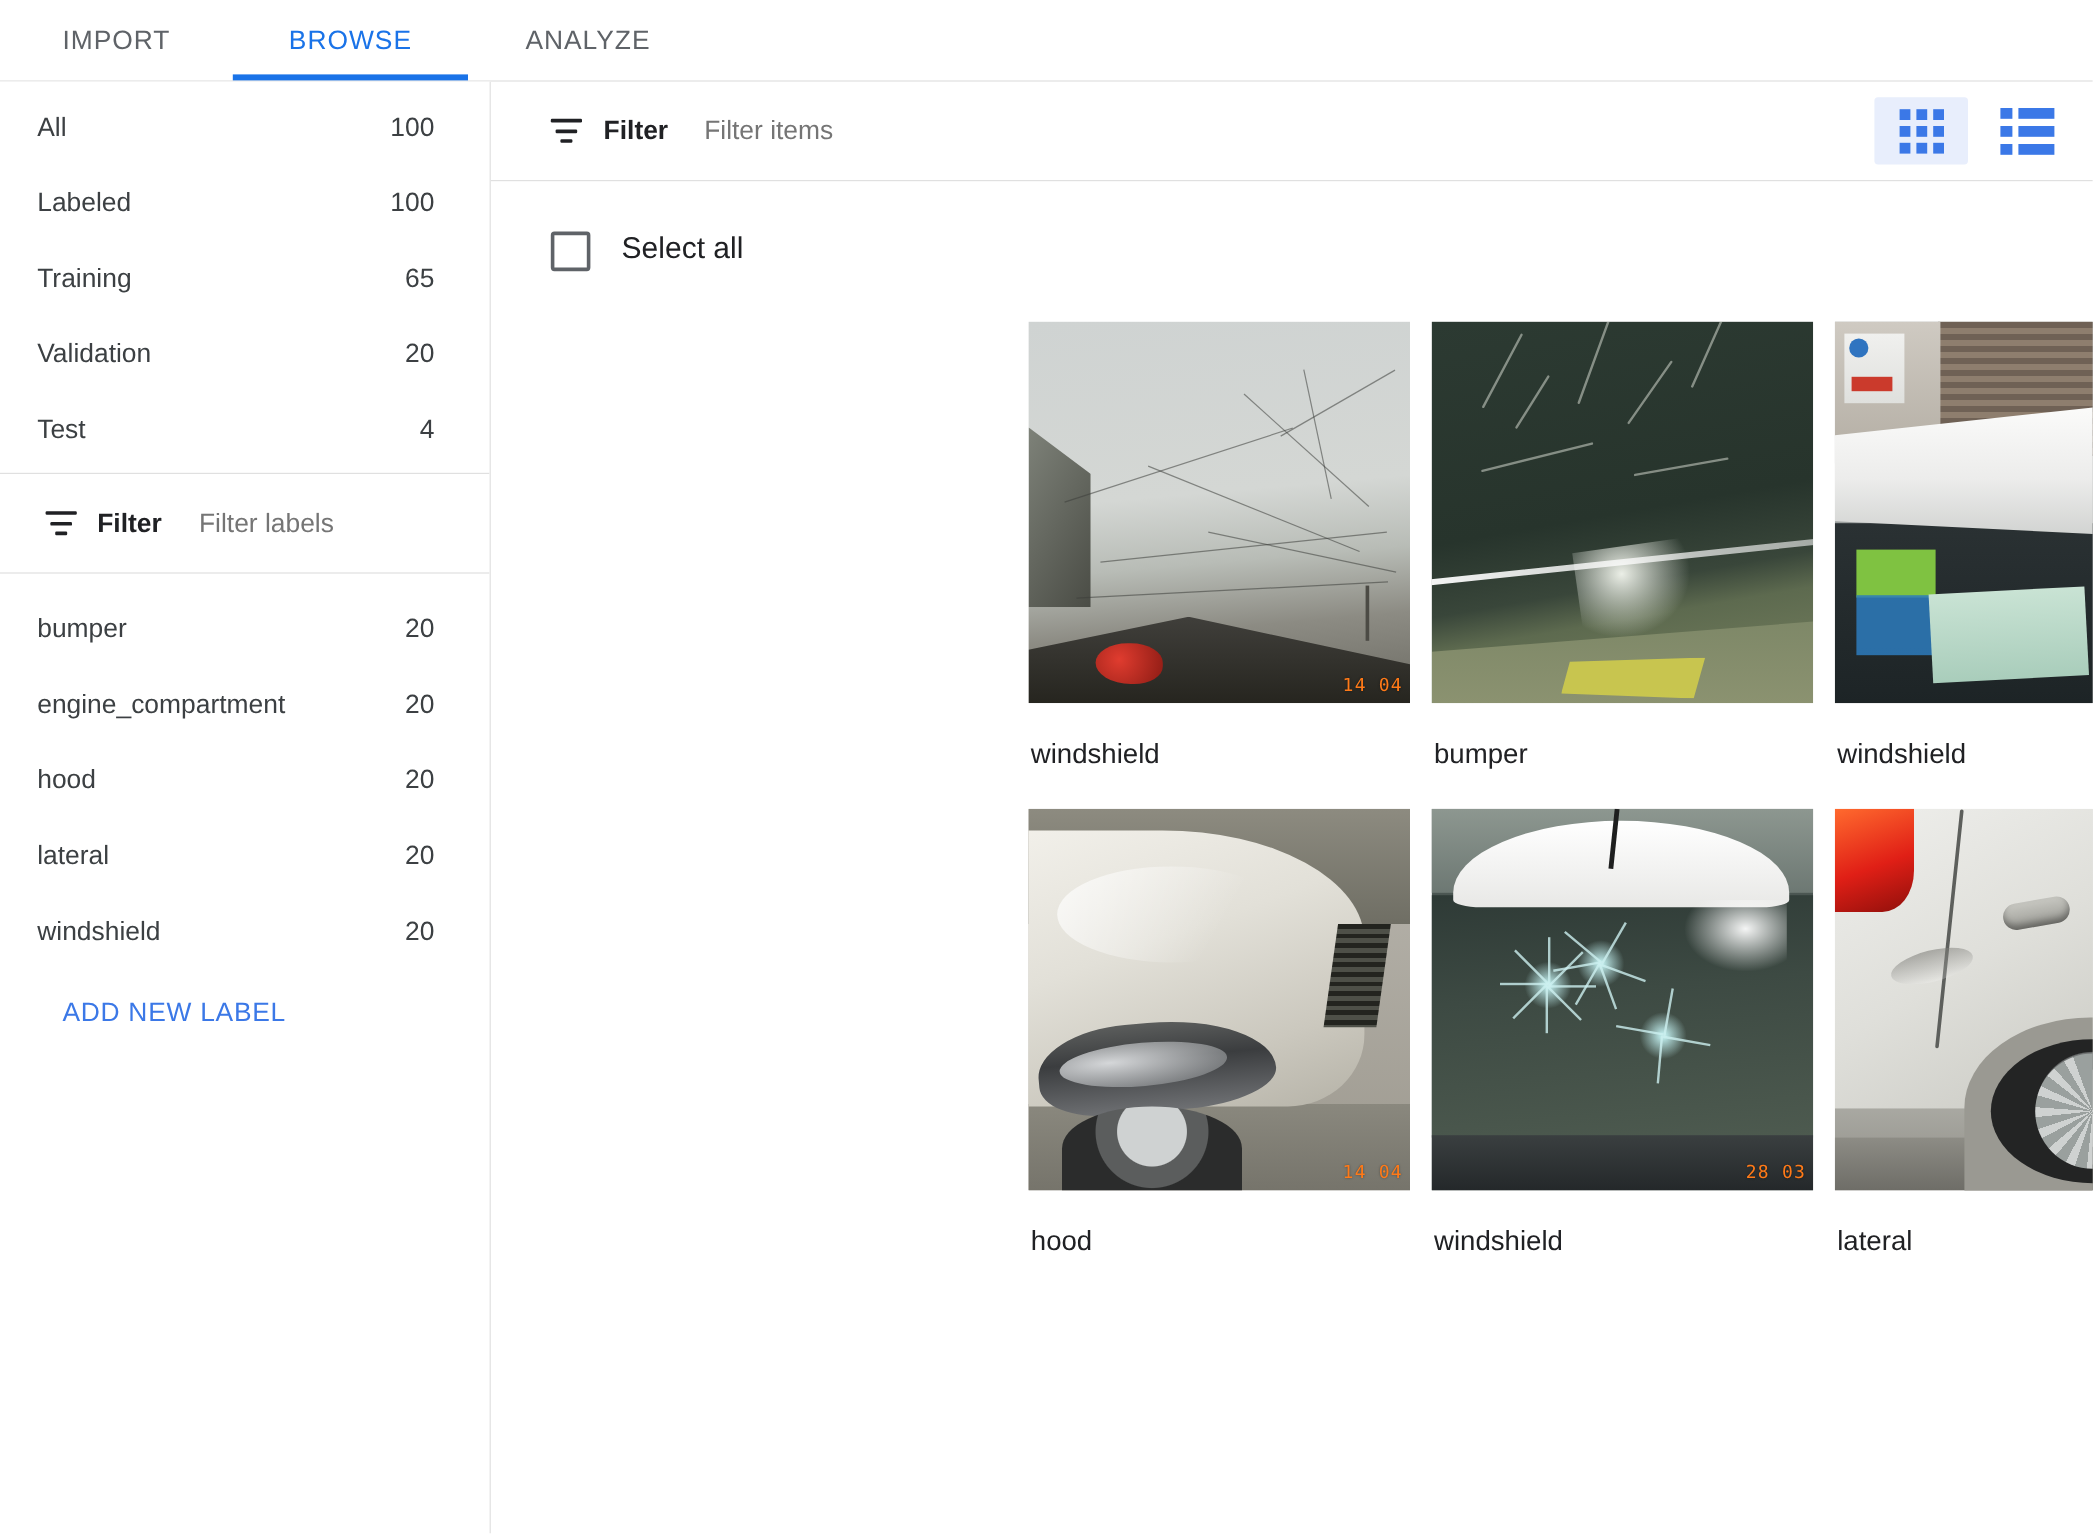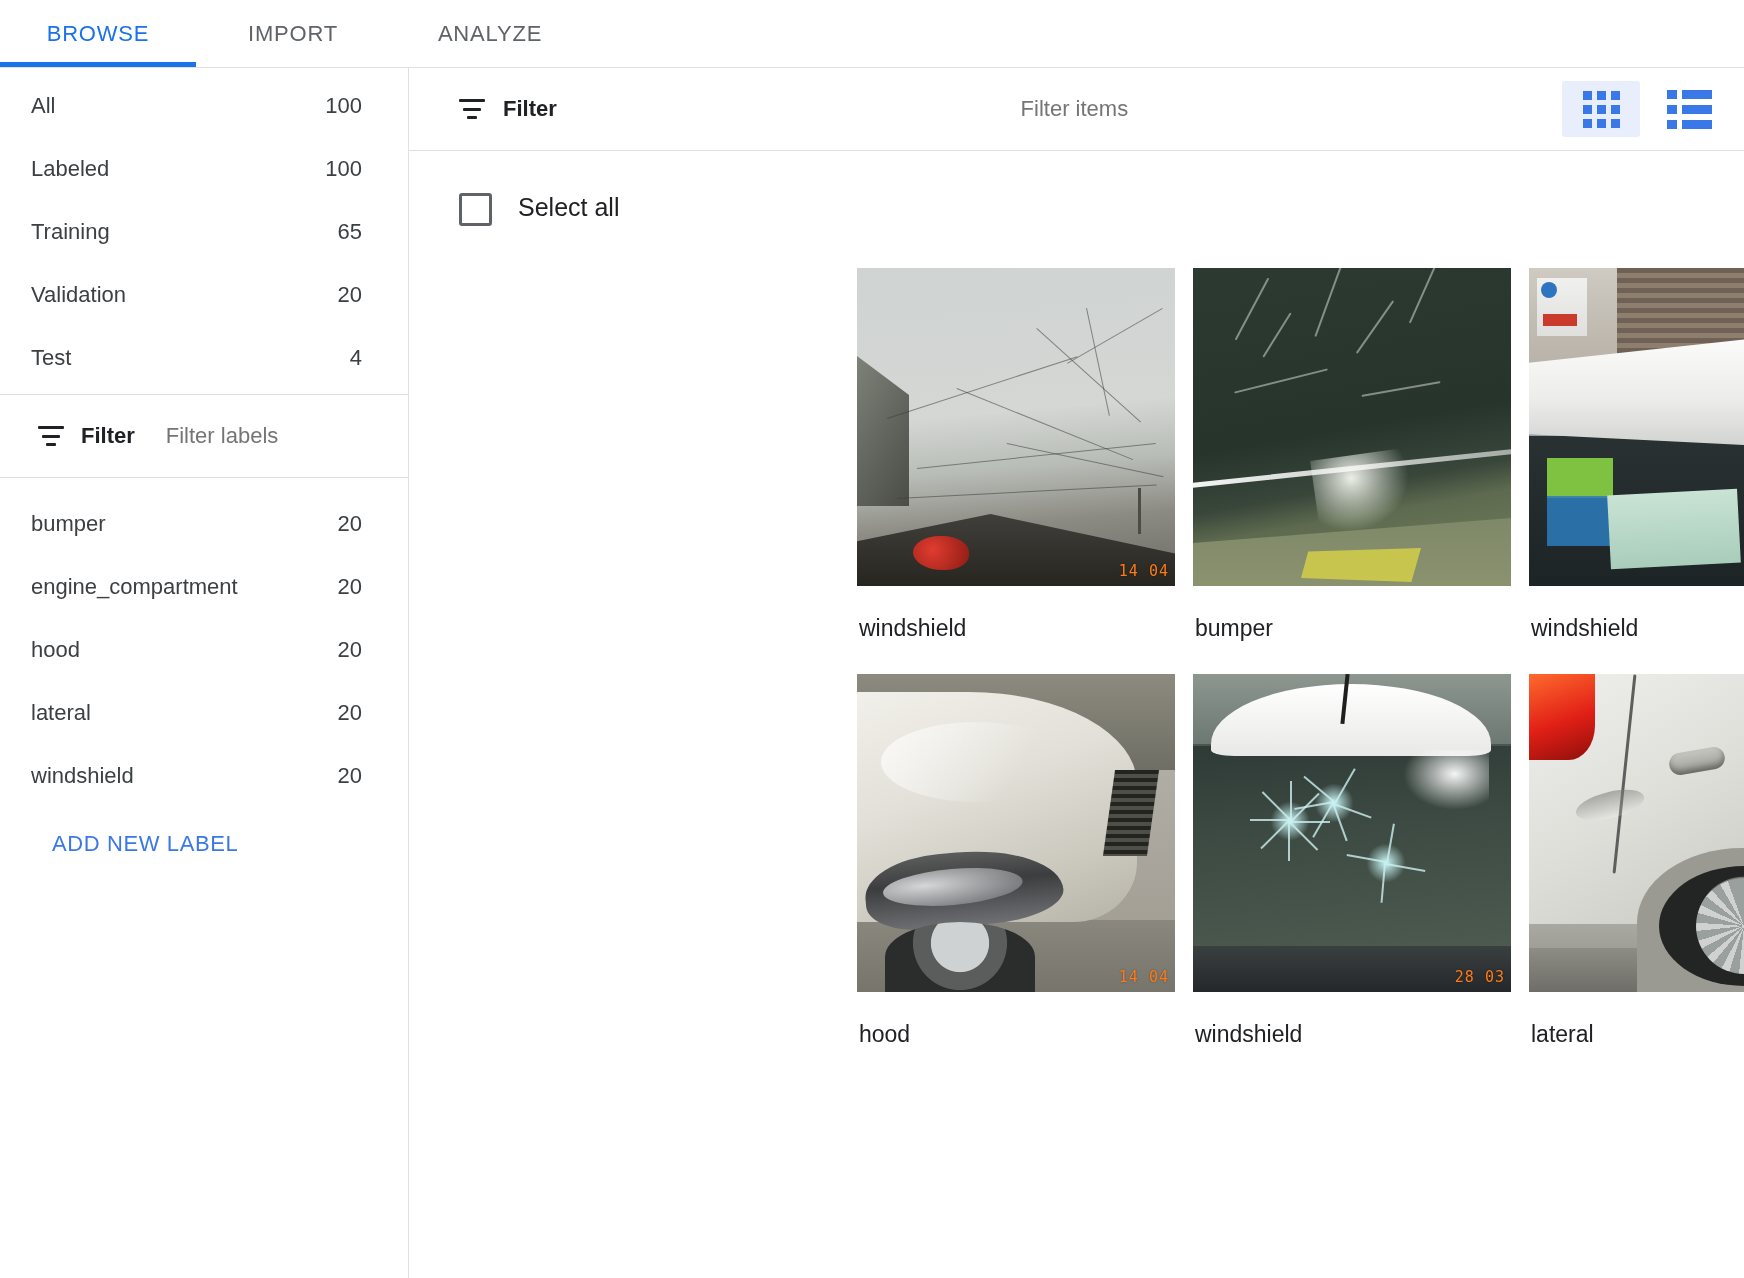--- a/index.html
+++ b/index.html
@@ -138,21 +138,21 @@
     align-items: center;
     border-bottom: 1px solid #e0e0e0;
     padding: 0 16px 0 50px;
   }
   .ct-filter-word {
     font-size: 22px; font-weight: bold; color: #202124; margin-left: 18px;
   }
   .ct-placeholder {
     font-size: 22px; color: #9aa0a6; margin-left: 30px;
     background: transparent; border: none; outline: none;
-    font-family: inherit; flex: 1; text-align: center;
+    font-family: inherit; flex: 1;
   }
   .view-toggles { display: flex; align-items: center; gap: 10px; }
   .vt-btn {
     width: 78px; height: 56px;
     display: flex; align-items: center; justify-content: center;
     border-radius: 3px; cursor: pointer; border: none; background: transparent;
   }
   .vt-btn.selected { background: #e8eefc; }
 
   .grid-glyph { display: grid; grid-template-columns: repeat(3, 9px); gap: 5px; }
@@ -443,25 +443,25 @@
   }
   .ph-lateral .ground {
     position:absolute; left:0; bottom:0; width:318px; height:44px;
     background: linear-gradient(180deg,#8d8c85,#6e6d67);
   }
 </style>
 </head>
 <body>
 
 <div class="tabbar">
+  <button class="tab t-import">
+    <span>IMPORT</span>
+  </button>
   <button class="tab t-browse active">
     <span>BROWSE</span>
-  </button>
-  <button class="tab t-import">
-    <span>IMPORT</span>
   </button>
   <button class="tab t-analyze">
     <span>ANALYZE</span>
   </button>
 </div>
 
 <div class="body-split">
 
   <aside class="sidebar">
 

